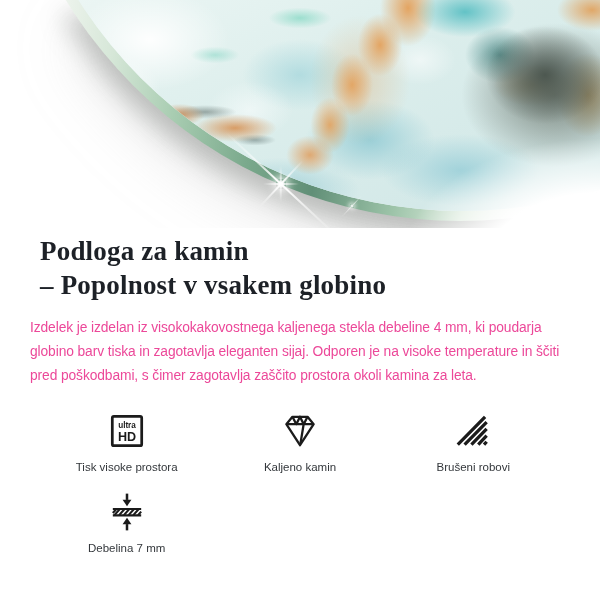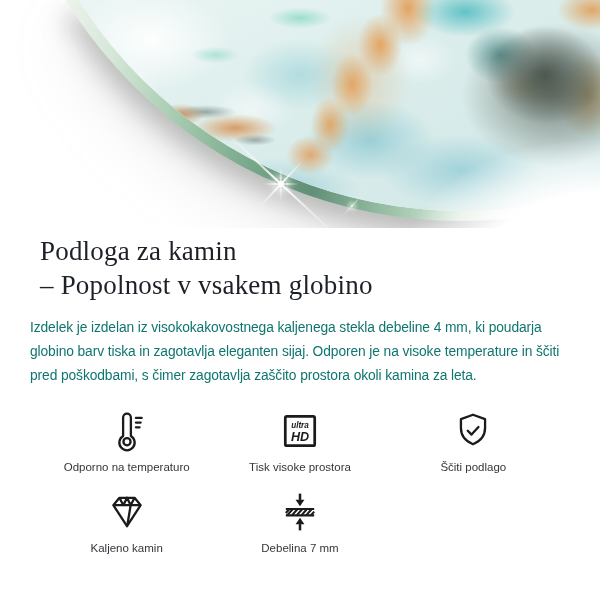--- a/index.html
+++ b/index.html
@@ -58,28 +58,28 @@
   .ray3{width:36px;height:1.5px;left:-18px;top:-1px;opacity:.8;}
   .ray4{width:36px;height:1.5px;left:-18px;top:-1px;transform:rotate(90deg);opacity:.8;}
   .core{position:absolute;left:-5px;top:-5px;width:10px;height:10px;border-radius:50%;
     background:radial-gradient(circle,#fff 20%,rgba(255,255,255,0.6) 45%,rgba(255,255,255,0) 75%);
     box-shadow:0 0 9px 3px rgba(255,255,255,0.85);}
 
   
   .content{padding:0 30px;}
   .page-title{margin:6px 0 0 10px;font-family:"Liberation Serif","DejaVu Serif",serif;
     font-weight:400;font-size:27px;line-height:34px;color:#1d2127;letter-spacing:.2px;}
-  .page-title span{display:block;}
+  .page-title span{display:block;font-weight:bold;}
   .product-description{margin:14px 0 0;max-width:556px;font-size:13.8px;line-height:24px;
-    color:#0f766e;letter-spacing:-0.1px;}
+    color:#ec4899;letter-spacing:-0.1px;}
 
   
   .features{display:grid;grid-template-columns:repeat(3,1fr);row-gap:18px;margin:22px 10px 0;}
   .feature{display:flex;flex-direction:column;align-items:center;}
-  .ficon{height:42px;display:flex;align-items:center;justify-content:center;font-style:italic;}
+  .ficon{height:42px;display:flex;align-items:center;justify-content:center;}
   .ficon svg{width:42px;height:42px;display:block;}
   .ficon svg .st{fill:none;stroke:#1b1b1b;stroke-width:2.2;}
   .ficon svg .fl{fill:#1b1b1b;stroke:none;}
   .flabel{margin-top:9px;font-size:11.5px;color:#33373b;}
 </style>
 </head>
 <body>
 
 <div class="hero">
   <div class="glass-wrap">
@@ -102,62 +102,51 @@
 
 <div class="content">
   <h1 class="page-title">
     <span>Podloga za kamin</span>
     <span>– Popolnost v vsakem globino</span>
   </h1>
   <p class="product-description">Izdelek je izdelan iz visokokakovostnega kaljenega stekla debeline 4 mm, ki poudarja globino barv tiska in zagotavlja eleganten sijaj. Odporen je na visoke temperature in ščiti pred poškodbami, s čimer zagotavlja zaščito prostora okoli kamina za leta.</p>
 
   <div class="features">
 
-    <div class="feature">
-      <span class="ficon">
-        <svg viewBox="0 0 40 40">
-          <path class="st" stroke-linejoin="round" d="M16.3 24.8 V7.2 a3.7 3.7 0 0 1 7.4 0 v17.6 a7.3 7.3 0 1 1 -7.4 0 Z"></path>
-          <circle class="st" cx="20" cy="30.2" r="3.4"></circle>
-          <path class="st" stroke-linecap="round" d="M28.5 7.5 h5.5 M28.5 12 h4.5 M28.5 16.5 h3.5"></path>
-        </svg>
-      </span>
-      <span class="flabel">Odporno na temperaturo</span>
-    </div>
 
     <div class="feature">
       <span class="ficon">
         <svg viewBox="0 0 40 40">
           <rect class="st" x="6" y="6" width="28" height="28" rx="1.5" style="stroke-width:2.6"></rect>
           <text class="fl" x="20" y="17.5" text-anchor="middle" font-size="7.8" font-weight="700" font-family="Liberation Sans, sans-serif">ultra</text>
           <text class="fl" x="20" y="29.5" text-anchor="middle" font-size="12" font-weight="700" font-family="Liberation Sans, sans-serif">HD</text>
         </svg>
       </span>
       <span class="flabel">Tisk visoke prostora</span>
     </div>
 
-    <div class="feature">
-      <span class="ficon">
-        <svg viewBox="0 0 40 40">
-          <path class="st" stroke-linejoin="round" d="M20 4.5 L31.5 8.7 V17 c0 7.5 -4.8 13 -11.5 15.6 C13.3 30 8.5 24.5 8.5 17 V8.7 Z"></path>
-          <path class="st" stroke-linecap="round" stroke-linejoin="round" d="M15 19.8 l3.6 3.6 6.6 -7.2"></path>
-        </svg>
-      </span>
-      <span class="flabel">Ščiti podlago</span>
-    </div>
 
     <div class="feature">
       <span class="ficon">
         <svg viewBox="0 0 40 40">
           <path class="st" stroke-linejoin="round" d="M12.8 6.5 H27.2 L33 13.5 L20 33.5 L7 13.5 Z"></path>
           <path class="st" stroke-linejoin="round" d="M7 13.5 H33 M12.8 6.5 L16.5 13.5 L20 6.5 L23.5 13.5 L27.2 6.5 M23.5 13.5 L20.5 31.5"></path>
         </svg>
       </span>
       <span class="flabel">Kaljeno kamin</span>
     </div>
 
+    <div class="feature">
+      <span class="ficon">
+        <svg viewBox="0 0 40 40">
+          <path class="st" style="stroke-width:3.1" d="M5.5 33 L31.5 6.5 M12 33 L33 11.5 M18.5 33 L33 18 M25 33 L33 24.5 M30.5 33 L33 30.2"></path>
+        </svg>
+      </span>
+      <span class="flabel">Brušeni robovi</span>
+    </div>
 
     <div class="feature">
       <span class="ficon">
         <svg viewBox="0 0 40 40">
           <path class="st" style="stroke-width:2" d="M6.5 17.2 H33.5 M6.5 23.2 H33.5"></path>
           <path class="st" style="stroke-width:2" d="M6.5 21 L9.5 17.6 M8 23 L13 17.4 M12.5 23 L17.5 17.4 M17 23 L22 17.4 M21.5 23 L26.5 17.4 M26 23 L31 17.4 M30.5 23 L33.5 19.6"></path>
           <path class="st" style="stroke-width:2.4" d="M20 2.5 V8.5"></path>
           <path class="fl" d="M15.8 8.3 H24.2 L20 14.6 Z"></path>
           <path class="st" style="stroke-width:2.4" d="M20 37.5 V31.5"></path>
           <path class="fl" d="M15.8 31.7 H24.2 L20 25.4 Z"></path>

